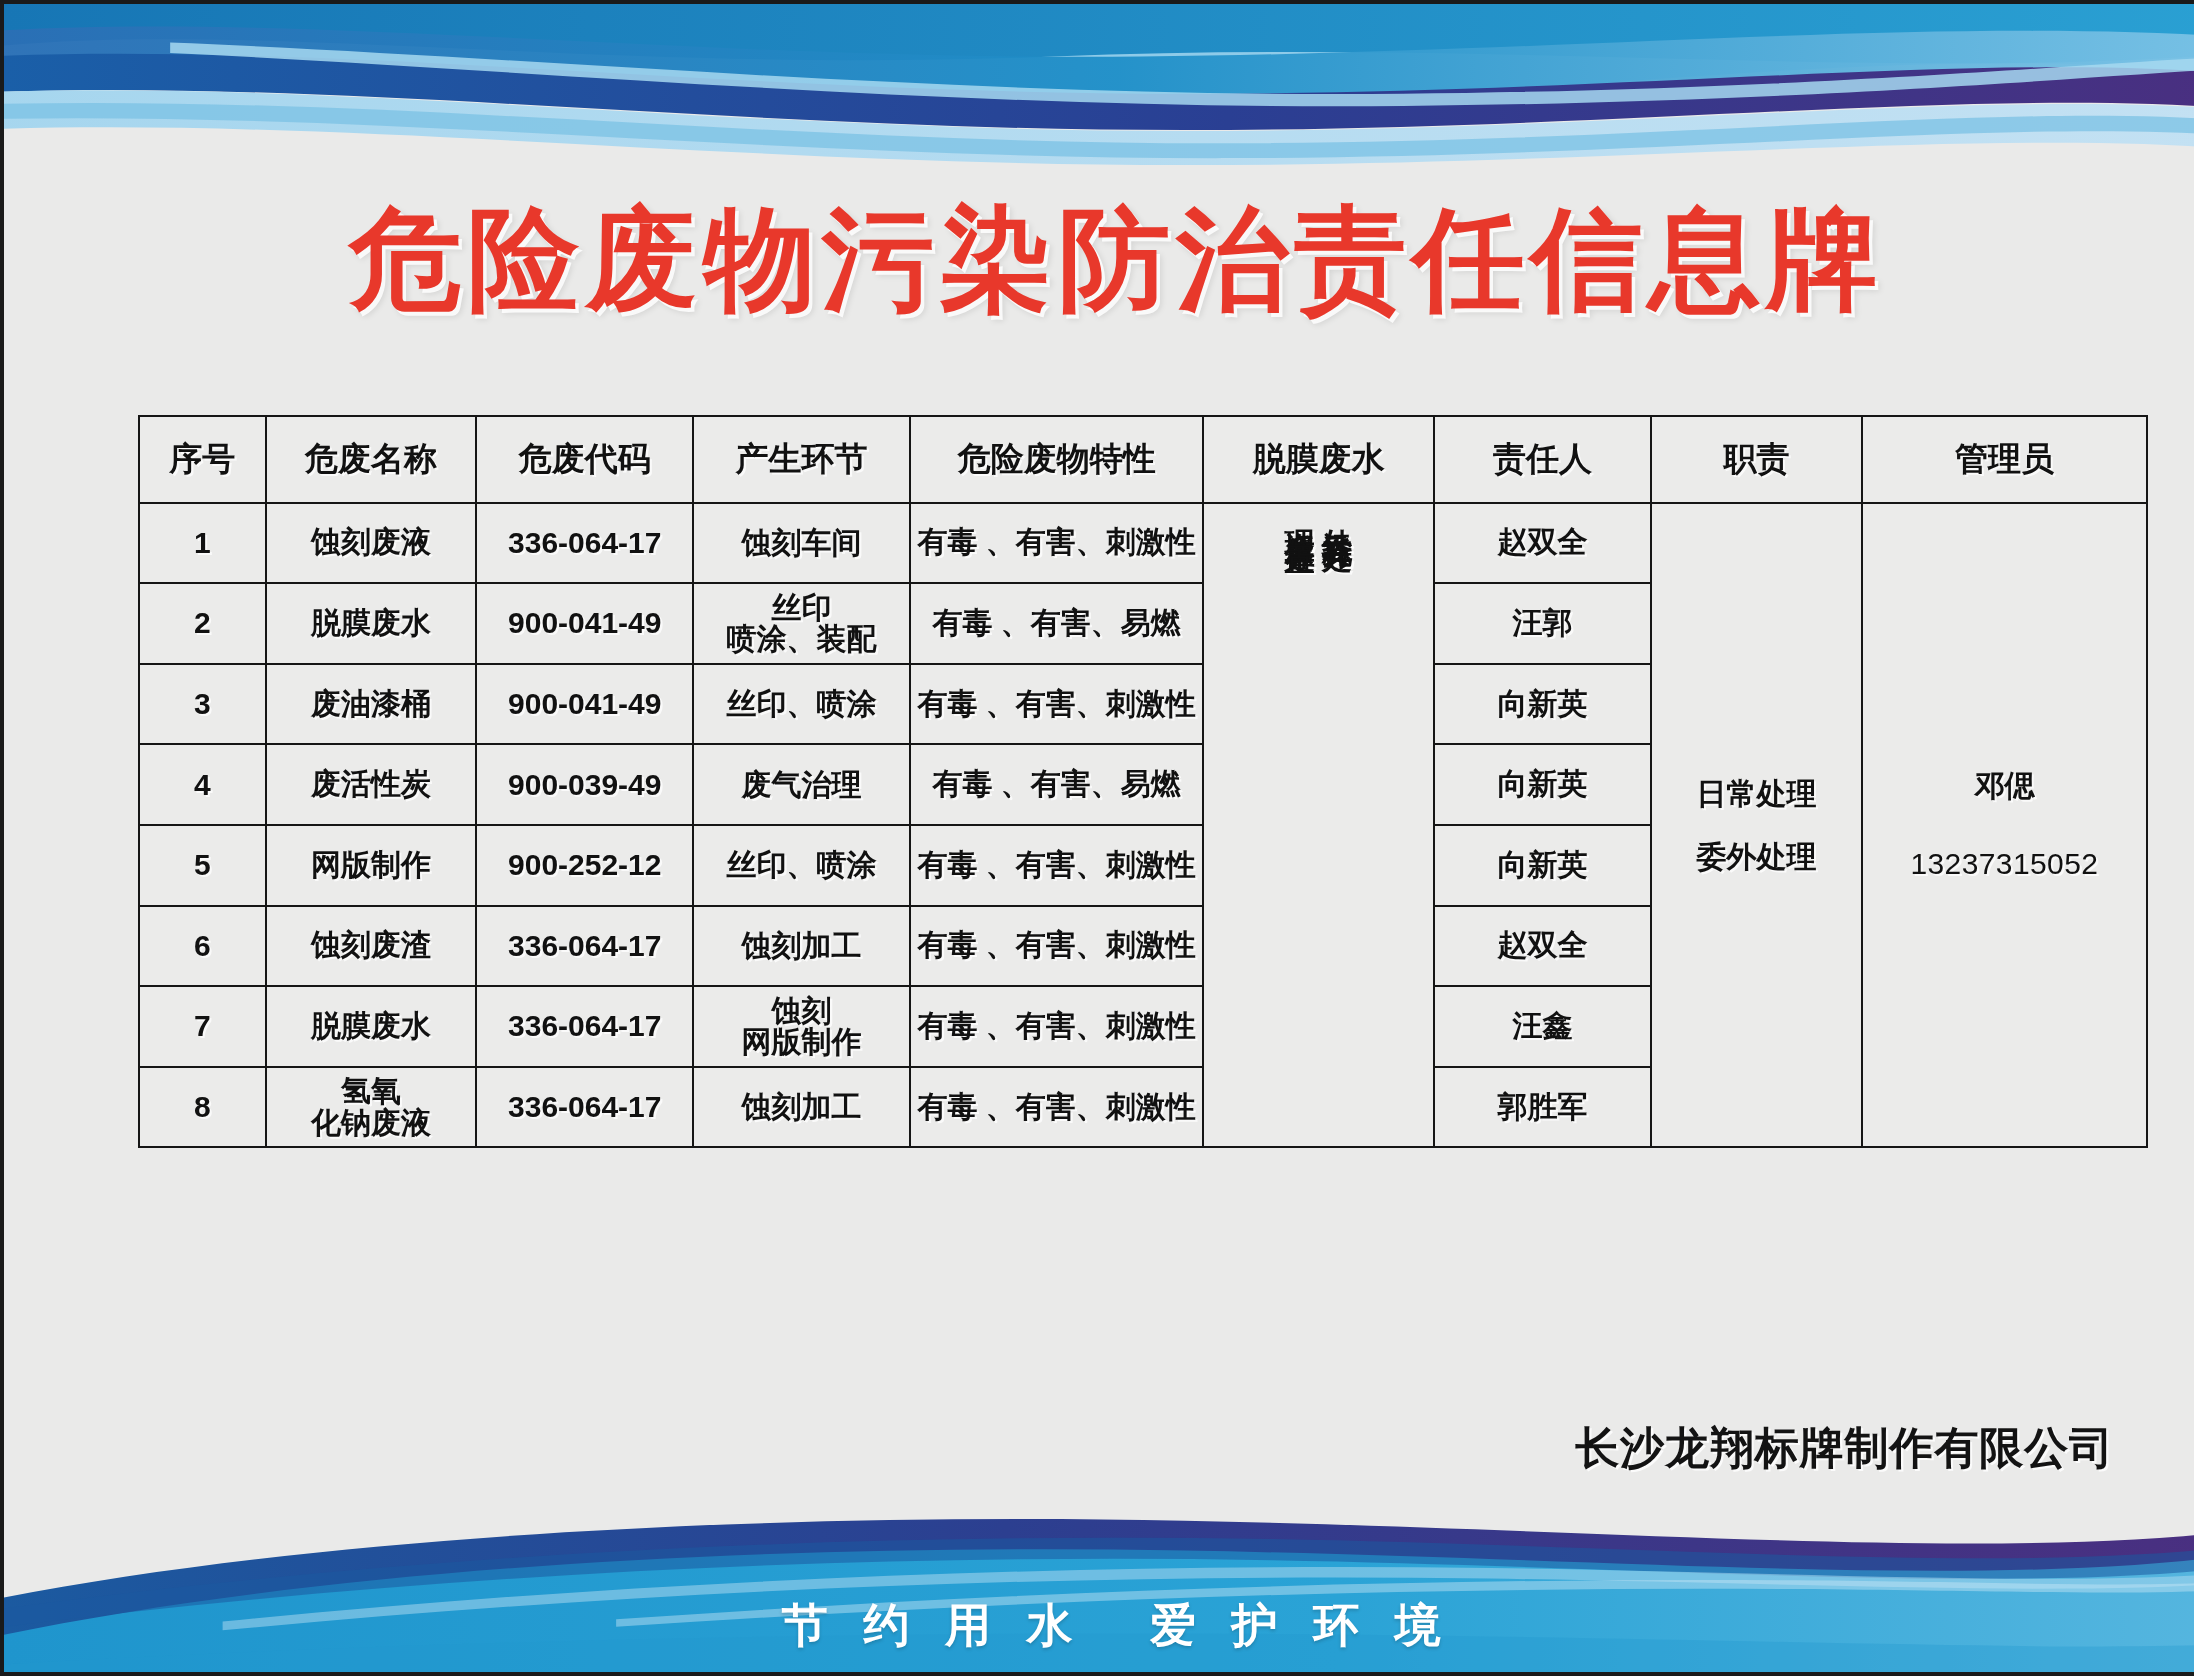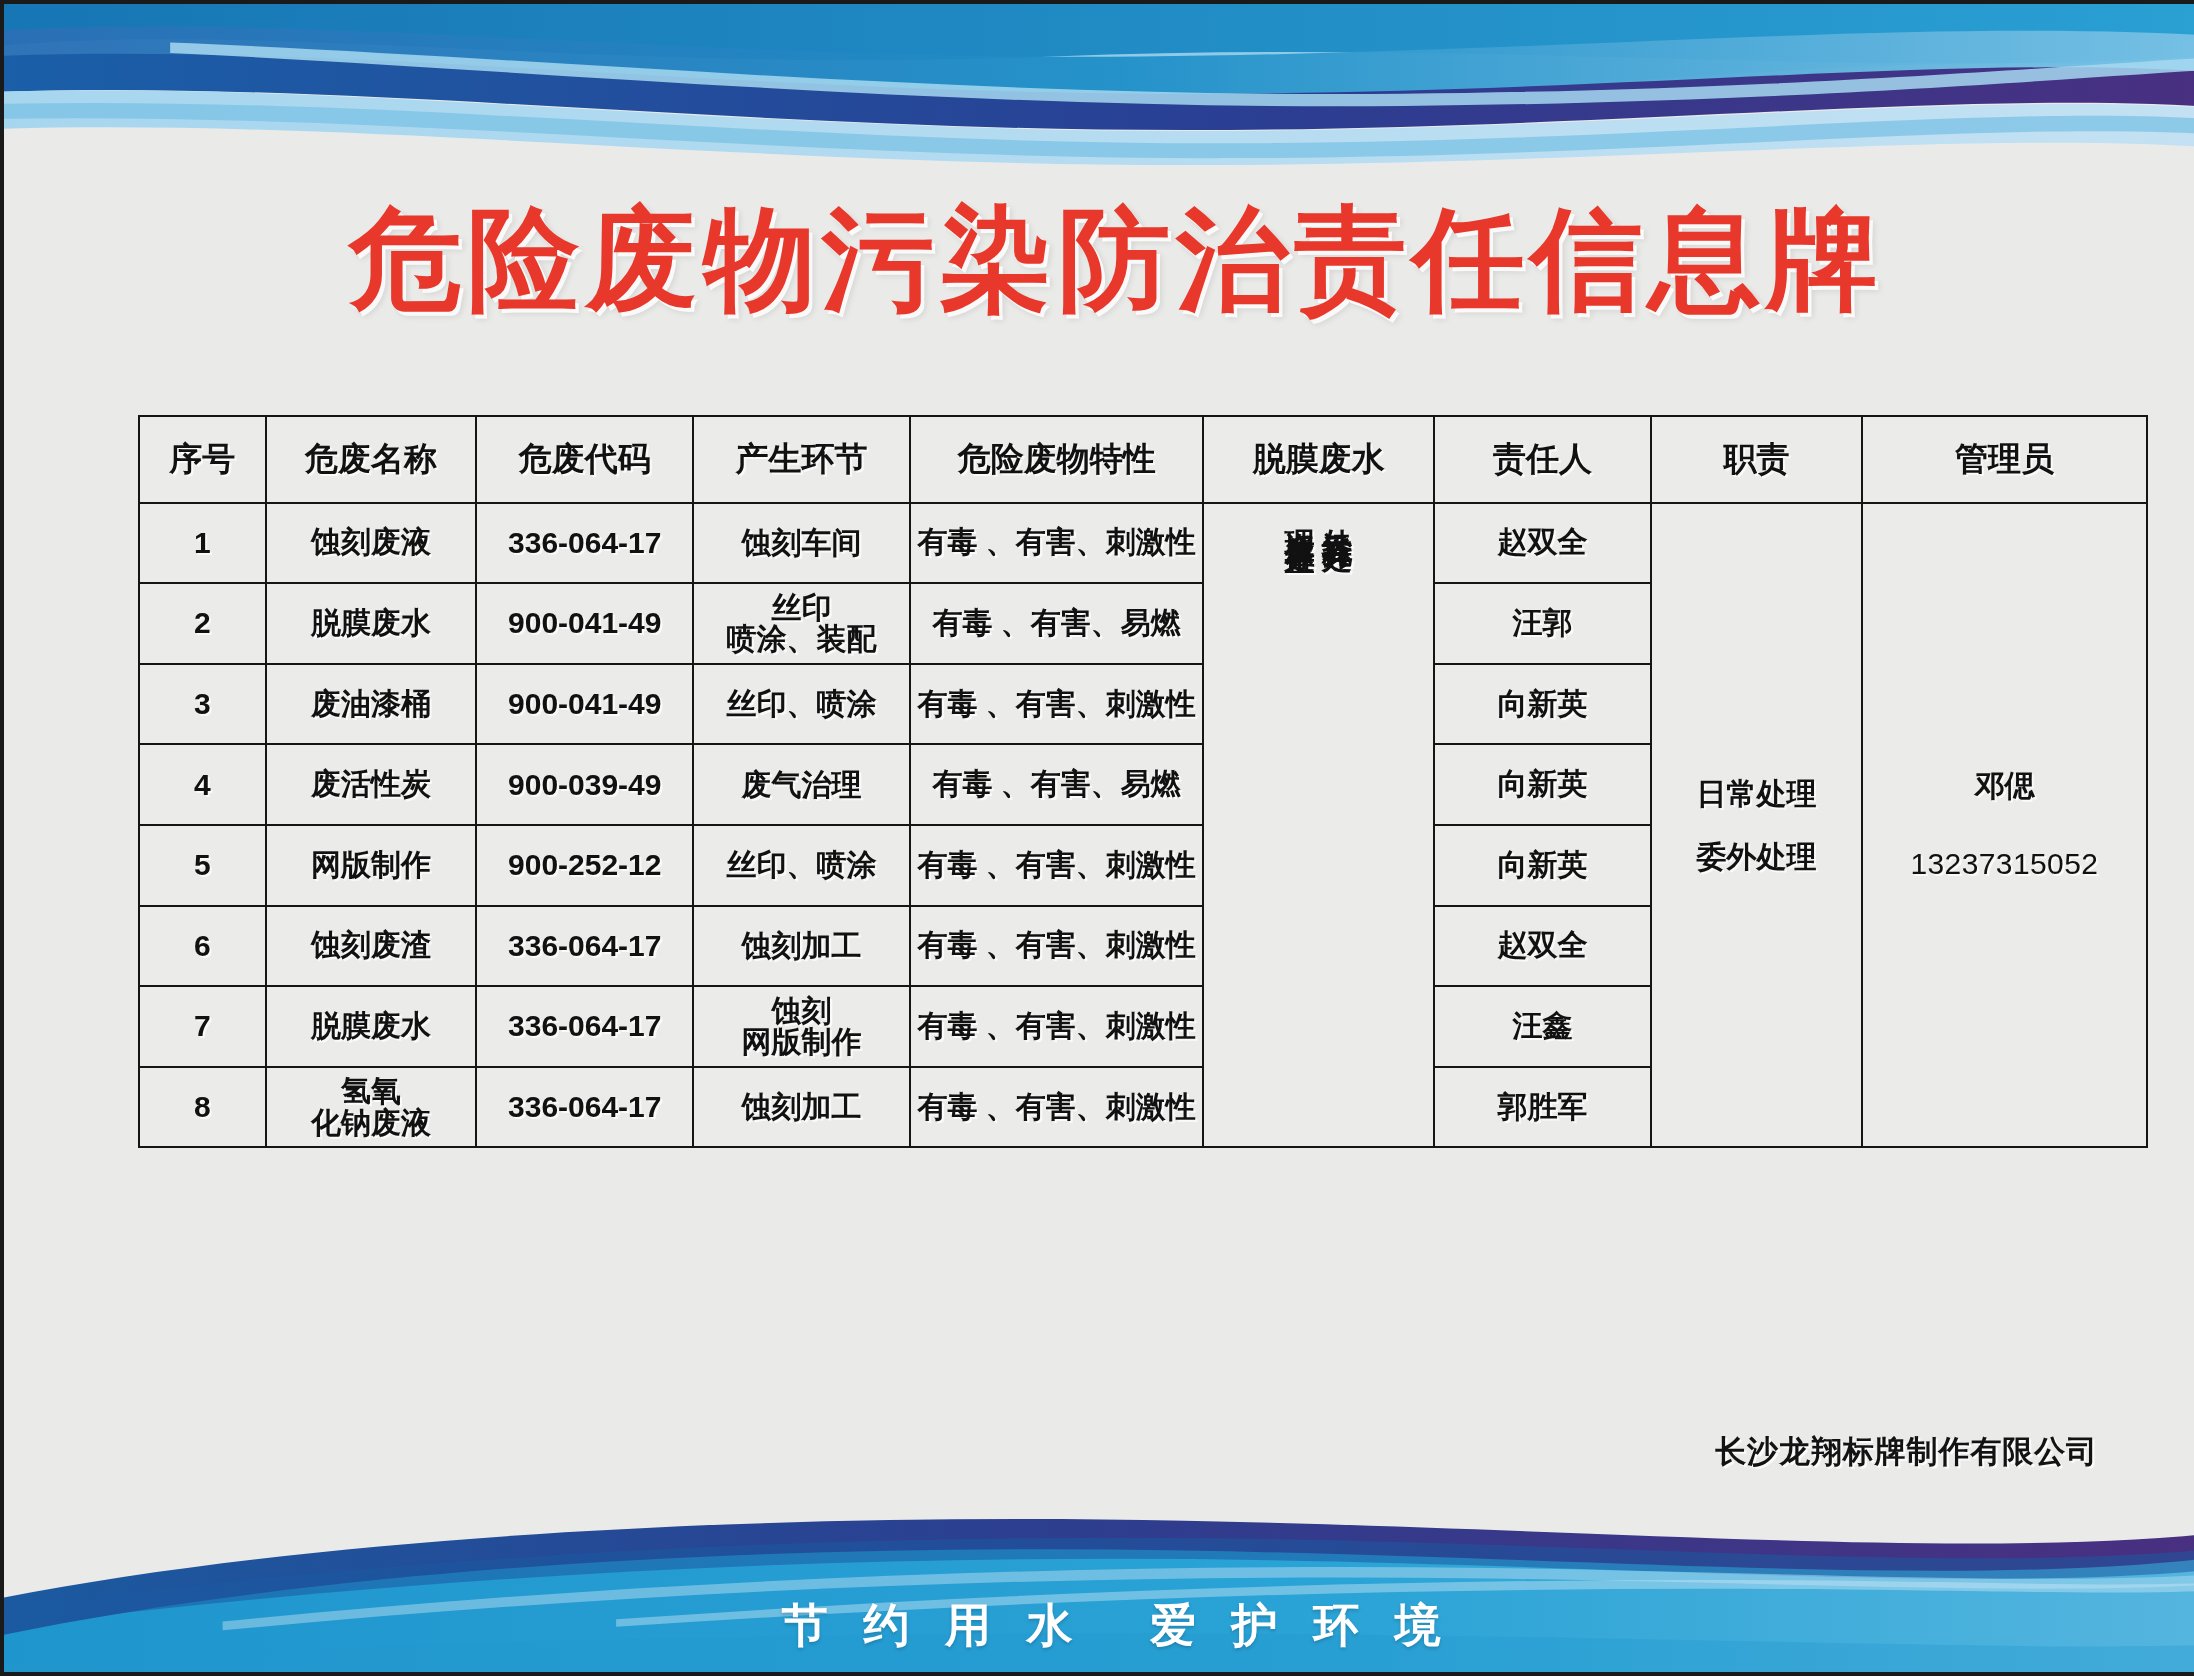--- a/index.html
+++ b/index.html
@@ -106,28 +106,27 @@
     letter-spacing:2.6px;
     font-size:30px;
   }
   td.duty{font-size:31px;line-height:2.1;}
   td.mgr{font-size:32px;line-height:2.6;}
   td.mgr .phone{font-size:30px;font-weight:normal;letter-spacing:0.4px;}
 
   
   .company{
     position:absolute;
-    right:132px;top:1415px;
-    font-size:31px;
+    right:116px;top:1415px;
+    font-size:44px;
     font-weight:bold;
     color:#131313;
     letter-spacing:0.9px;
     text-shadow:2.2px 2.2px 0 rgba(255,255,255,.8);
     white-space:nowrap;
-    margin-top:12px;
   }
 </style>
 </head>
 <body>
 
 <div class="board">
 
   <div class="banner banner-top">
     <svg viewBox="0 0 5091 370" preserveAspectRatio="none">
       <defs>

